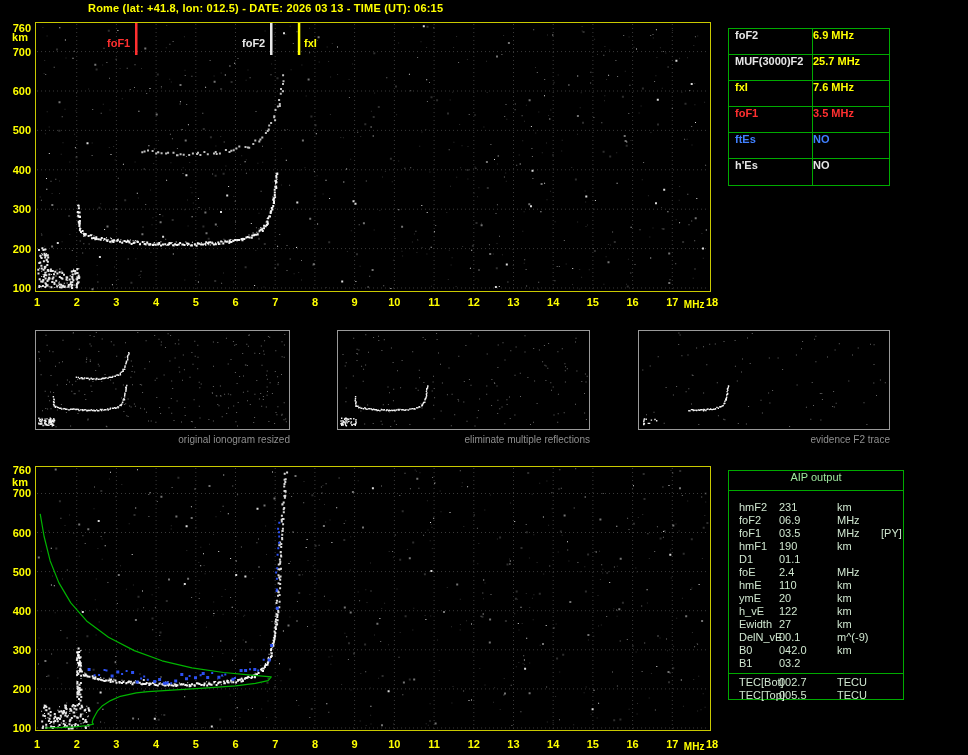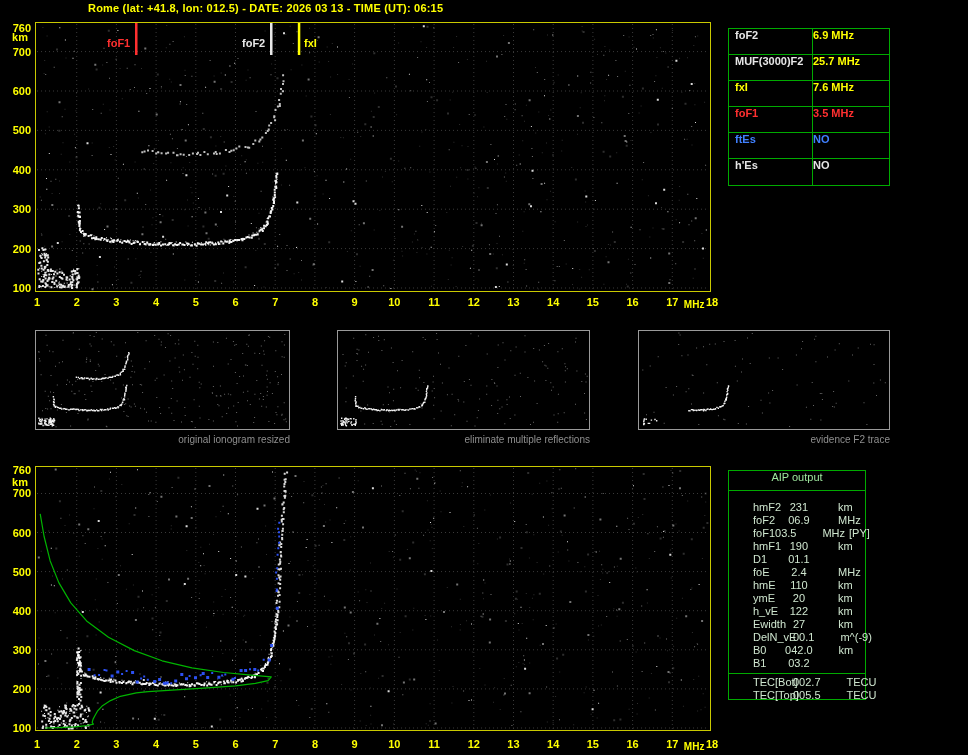--- a/index.html
+++ b/index.html
@@ -13,28 +13,28 @@
   .caption{position:absolute;top:434px;text-align:right;color:#8f8f8f;font:10px "Liberation Sans",sans-serif}
 
   #autoscala-table{position:absolute;left:728px;top:28px;width:162px;border:1px solid #00aa00;background:#000}
   .at-header{height:26px;line-height:26px;text-align:center;color:#ffff00;font:bold 11px "Liberation Sans",sans-serif;border-bottom:1px solid #00aa00}
   .at-row{display:flex;height:26px;line-height:25px;border-bottom:1px solid #00aa00;font:bold 11px "Liberation Sans",sans-serif}
   .at-row:last-child{border-bottom:none}
   .at-label{width:84px;border-right:1px solid #00aa00;padding-left:6px;white-space:nowrap;overflow:hidden}
   .at-value{flex:1;white-space:nowrap}
   .c-white{color:#e6e6e6}.c-yellow{color:#ffff00}.c-red{color:#ff3030}.c-blue{color:#4080ff}
 
-  #aip-table{position:absolute;left:728px;top:470px;width:138px;height:230px;border:1px solid #00aa00;background:#000}
+  #aip-table{position:absolute;left:728px;top:470px;width:176px;height:230px;border:1px solid #00aa00;background:#000}
   .aip-header{height:20px;line-height:20px;text-align:center;color:#9fe89f;font:11px "Liberation Sans",sans-serif;border-bottom:1px solid #00aa00}
   #aip-rows{margin-top:10px}
   .aip-row{display:flex;height:13px;line-height:13px;font:11px "Liberation Sans",sans-serif;color:#cfe6cf;white-space:nowrap}
-  .aip-name{width:40px;margin-left:24px}
-  .aip-val{width:32px;text-align:center}
+  .aip-name{width:40px;margin-left:10px}
+  .aip-val{width:32px;text-align:left}
   .aip-unit{width:28px;margin-left:26px}
-  .aip-extra{flex:1;margin-left:4px}
+  .aip-extra{flex:1;margin-left:16px}
   .aip-divider{border-top:1px solid #00aa00;margin-top:3px}
   #aip-tec-rows{margin-top:2px}
 </style>
 </head>
 <body>
 
 <div class="page">
   <div class="title">Rome (lat: +41.8, lon: 012.5) - DATE: 2026 03 13 - TIME (UT): 06:15</div>
 
   <svg id="scene" width="968" height="755" viewBox="0 0 968 755">

